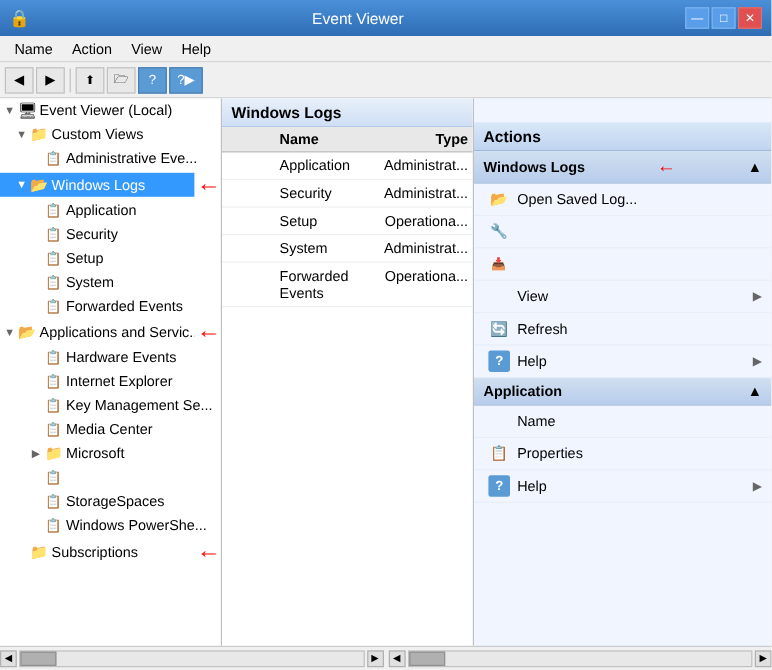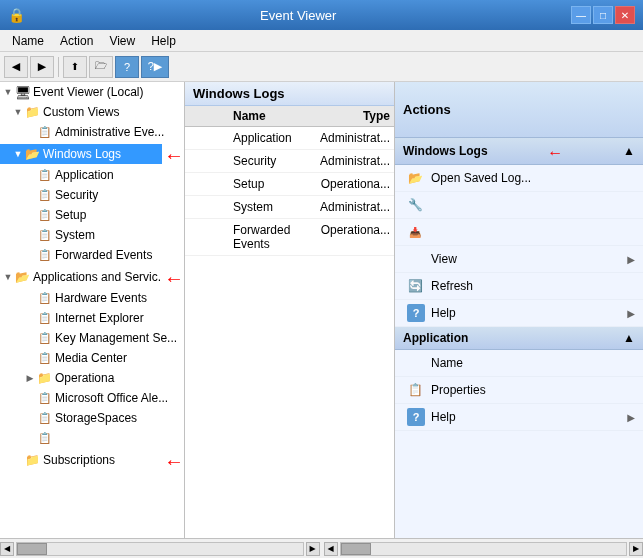--- a/index.html
+++ b/index.html
@@ -141,24 +141,25 @@
     }
 
     
     .right-panel {
       width: 248px;
       background: #f0f5ff;
       overflow-y: auto;
     }
     .actions-header {
       background: linear-gradient(to bottom, #d8e8f8, #c0d4f0);
-      padding: 20px 8px;
+      padding: 4px 8px;
       font-weight: bold;
       font-size: 13px;
       border-bottom: 1px solid #a0b8d8;
+      margin-top: 20px;
     }
     .actions-section-header {
       background: linear-gradient(to bottom, #d0e0f0, #b8ccec);
       padding: 4px 8px;
       font-weight: bold;
       font-size: 12px;
       border-bottom: 1px solid #a0b8d8;
       display: flex;
       justify-content: space-between;
       align-items: center;
@@ -345,41 +346,41 @@
       <span style="width:22px;"></span>
       <div class="expand-btn"> </div>
       <div class="tree-icon icon-log">📋</div>
       <span>Media Center</span>
     </div>
 
     <div class="tree-item">
       <span style="width:22px;"></span>
       <div class="expand-btn">▶</div>
       <div class="tree-icon icon-folder">📁</div>
-      <span>Operationa</span>
-    </div>
-
-    <div class="tree-item">
-      <span style="width:22px;"></span>
-      <div class="expand-btn"> </div>
-      <div class="tree-icon icon-log">📋</div>
-      <span>Microsoft Office Ale...</span>
+      <span>Microsoft</span>
+    </div>
+
+    <div class="tree-item">
+      <span style="width:22px;"></span>
+      <div class="expand-btn"> </div>
+      <div class="tree-icon icon-log">📋</div>
     </div>
 
     <div class="tree-item">
       <span style="width:22px;"></span>
       <div class="expand-btn"> </div>
       <div class="tree-icon icon-log">📋</div>
       <span>StorageSpaces</span>
     </div>
 
     <div class="tree-item">
       <span style="width:22px;"></span>
       <div class="expand-btn"> </div>
       <div class="tree-icon icon-log">📋</div>
+      <span>Windows PowerShe...</span>
     </div>
 
     <div style="display:flex; align-items:center;">
       <div class="tree-item" style="flex:1;">
         <span style="width:10px;"></span>
         <div class="expand-btn"> </div>
         <div class="tree-icon icon-folder">📁</div>
         <span>Subscriptions</span>
       </div>
       <span class="red-arrow" style="margin-left:2px; font-size:20px; color:red;">←</span>

